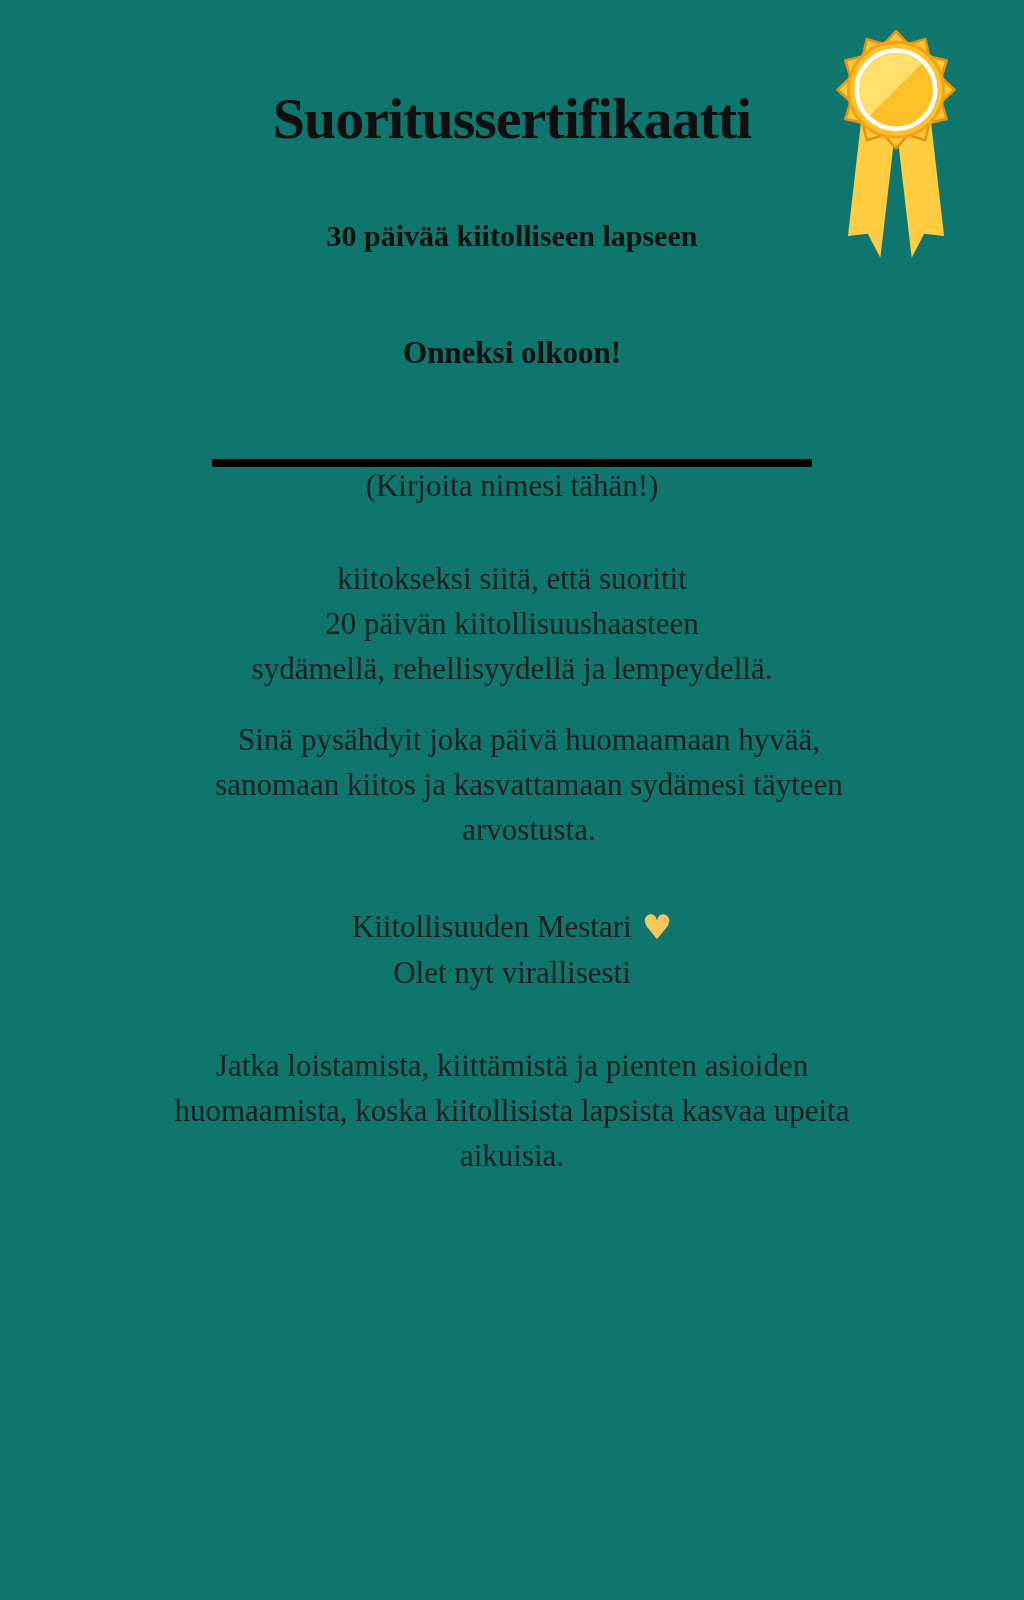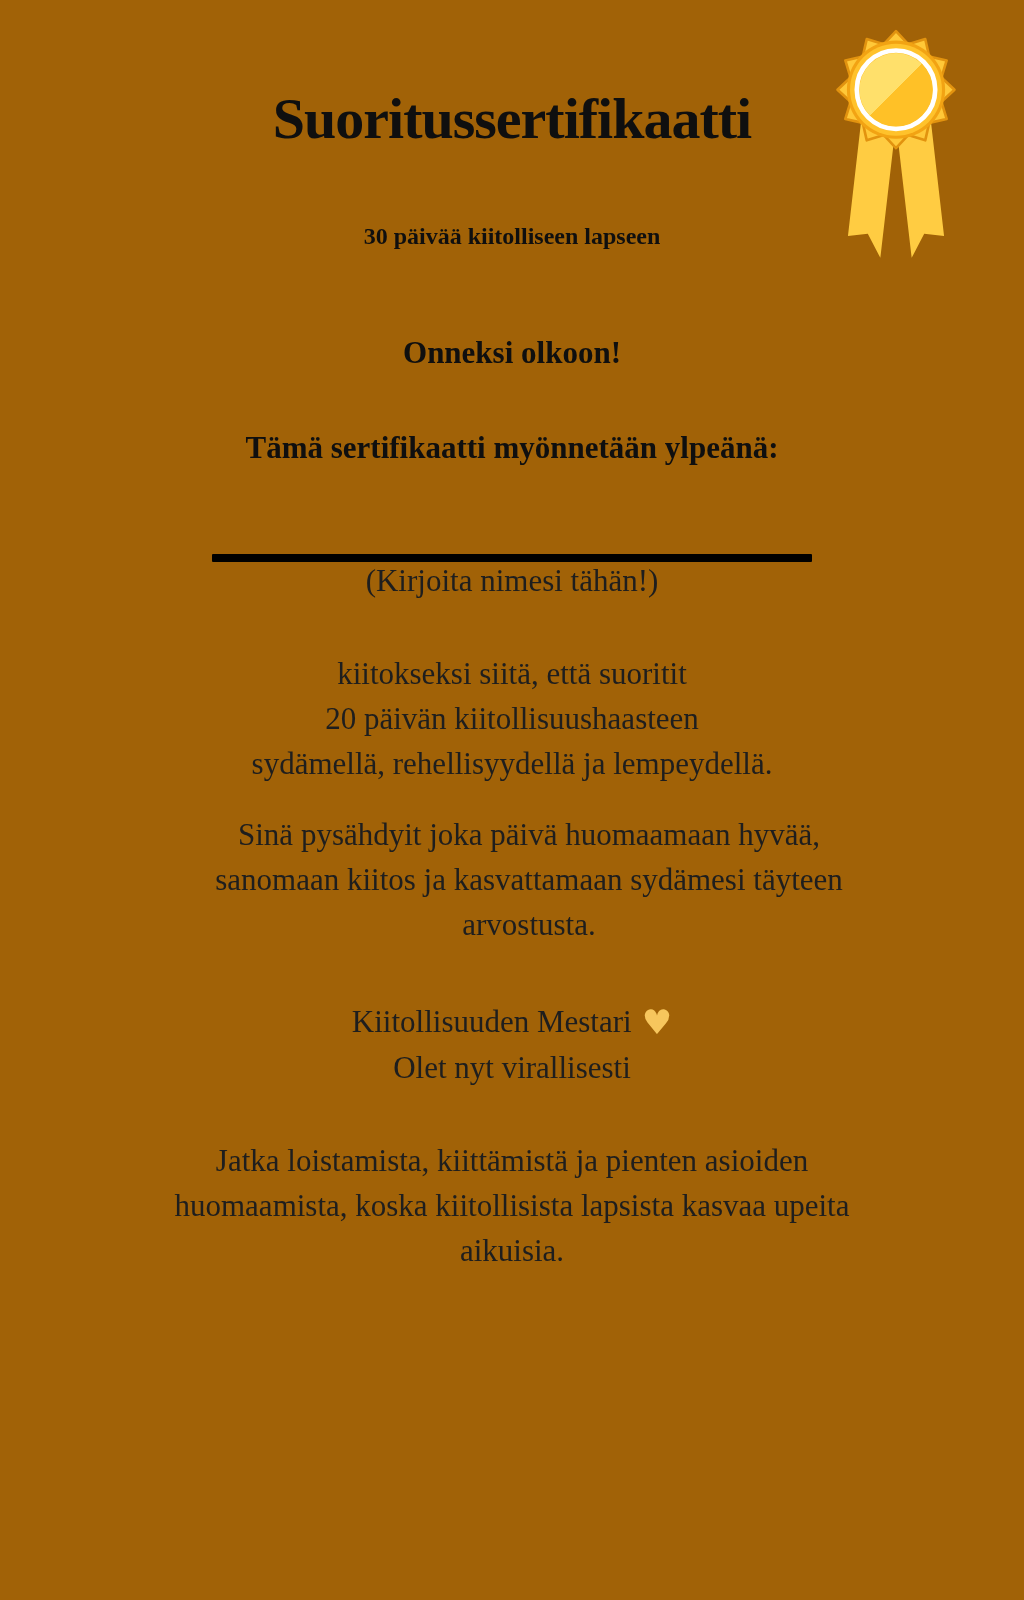--- a/index.html
+++ b/index.html
@@ -4,41 +4,41 @@
 <style>
   html, body {
     margin: 0;
     padding: 0;
     background: #ffffff;
   }
   .page {
     position: relative;
     width: 1024px;
     height: 1600px;
-    background: #a16207;
+    background: #0f766e;
     font-family: "Liberation Serif", "DejaVu Serif", serif;
     color: #1e1e1e;
     overflow: hidden;
   }
   .cert {
     width: 100%;
     text-align: center;
   }
   .title {
     margin-top: 0;
     padding-top: 90px;
     font-size: 58px;
     line-height: 1.0;
     font-weight: 700;
     letter-spacing: -1px;
     color: #0f0f0f;
   }
   .subtitle {
     margin-top: 70px;
-    font-size: 24px;
+    font-size: 30px;
     line-height: 36px;
     font-weight: 700;
     color: #0f0f0f;
   }
   .congrats {
     margin-top: 80px;
     font-size: 31px;
     line-height: 37px;
     font-weight: 700;
     color: #0f0f0f;
@@ -114,21 +114,20 @@
   </span>
 
   <div class="cert">
 
     <h1 class="title">Suoritussertifikaatti</h1>
 
     <div class="subtitle">30 päivää kiitolliseen lapseen</div>
 
     <div class="congrats">Onneksi olkoon!</div>
 
-    <div class="award-statement">Tämä sertifikaatti myönnetään ylpeänä:</div>
 
     <div class="signature-line" style="background:#000000;"></div>
 
     <div class="name-hint">(Kirjoita nimesi tähän!)</div>
 
     <div class="para para-reason">kiitokseksi siitä, että suoritit
 20 päivän kiitollisuushaasteen
 sydämellä, rehellisyydellä ja lempeydellä.</div>
 
     <div class="para para-achievement">Sinä pysähdyit joka päivä huomaamaan hyvää,

